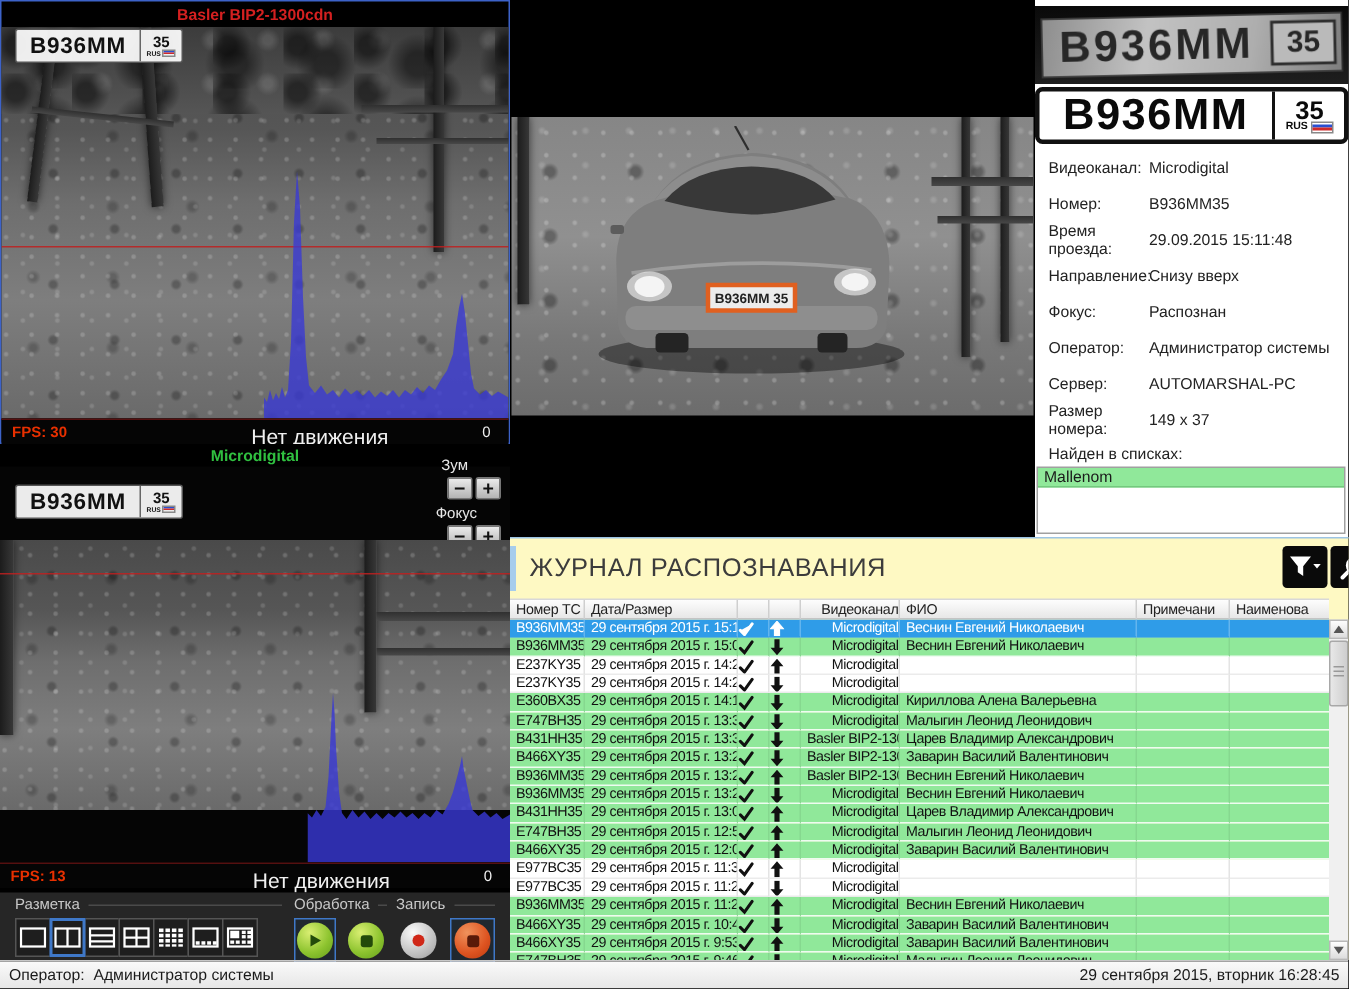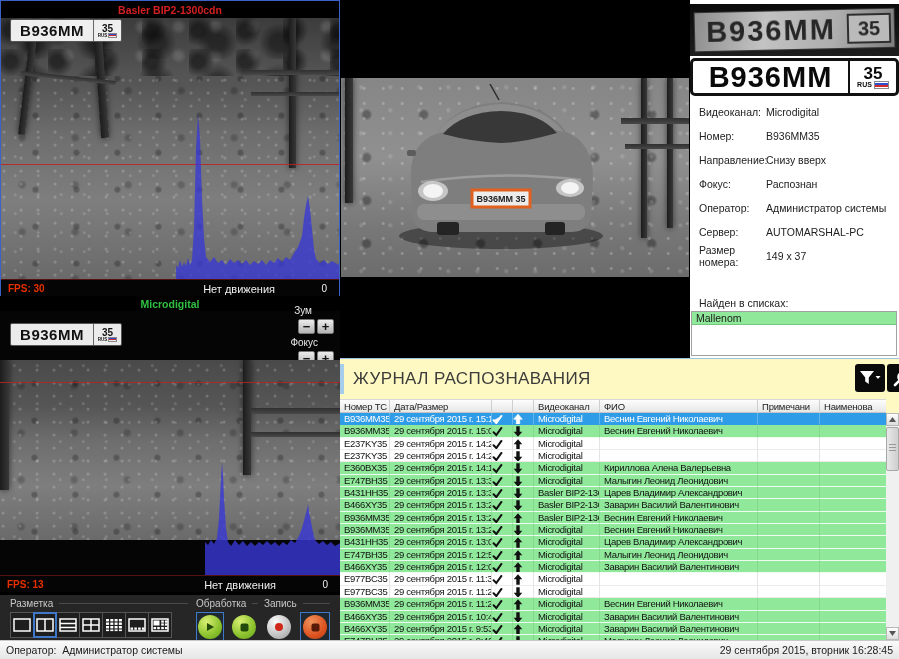--- a/index.html
+++ b/index.html
@@ -25,21 +25,21 @@
   .darkpost { background:linear-gradient(90deg,#1c1c1c,#383838); box-shadow:0 0 6px rgba(0,0,0,.6); }
   .rail { background:linear-gradient(#303030,#484848); }
   .treeband { left:0; right:0; top:0; background:
       radial-gradient(circle at 20% 40%, rgba(0,0,0,.5) 6px, transparent 16px),
       radial-gradient(circle at 55% 60%, rgba(0,0,0,.45) 8px, transparent 20px),
       radial-gradient(circle at 80% 30%, rgba(255,255,255,.12) 3px, transparent 8px),
       linear-gradient(#3c3c3c,#555); background-size:47px 31px, 61px 41px, 37px 29px, 100% 100%;
       filter:blur(.4px); }
   .fpsbar { left:0; right:0; height:17px; background:#050505; border-top:1px solid #551010; }
   .fpsbar .fps { position:absolute; left:7px; top:3px; color:#e83000; font-size:10px; font-weight:bold; }
-  .fpsbar .motion { position:absolute; right:64px; top:3px; color:#f0f0f0; font-size:11px; }
+  .fpsbar .motion { position:absolute; right:80px; top:3px; color:#f0f0f0; font-size:14px; }
   .fpsbar .mcount { position:absolute; right:12px; top:3px; color:#f0f0f0; font-size:10px; }
 
   
   .plate { display:flex; background:rgba(255,255,255,.92); border:1px solid #555; border-radius:2px; overflow:hidden; }
   .plate .pmain { flex:1; display:flex; align-items:center; justify-content:center;
       font-weight:bold; color:#111; font-family:"Liberation Sans",sans-serif; }
   .plate .psep { width:1px; background:#666; }
   .plate .pregion { display:flex; flex-direction:column; align-items:center; justify-content:center; }
   .flag { display:block; border:1px solid #888; }
   .flag i { display:block; height:33.3%; }
@@ -130,21 +130,21 @@
   #jrows { position:relative; width:546px; height:227px; overflow:hidden; }
   .trow { display:flex; height:12.35px; background:#fff; }
   .trow.green { background:#90e89a; }
   .trow.green .c { border-bottom:1px solid rgba(255,255,255,.85); border-right:1px solid rgba(0,0,0,.07); }
   .trow.white .c { border-bottom:1px solid #ebebeb; border-right:1px solid #e4e4e4; }
   .trow.selected { background:#2f9ce8; }
   .trow.selected .c { color:#fff; border-bottom:1px solid #2f9ce8; border-right:1px solid rgba(255,255,255,.25); }
   .c { font-size:9.5px; color:#111; padding-left:4px; white-space:nowrap; overflow:hidden;
       letter-spacing:-.3px; line-height:12px; }
   .w-plate{width:50px;} .w-dt{width:102px;} .w-chk{width:21px;padding-left:0;text-align:center;}
-  .w-dir{width:21px;padding-left:0;text-align:center;} .w-ch{width:66px;} .w-fio{width:158px;}
+  .w-dir{width:21px;padding-left:0;text-align:center;} .w-ch{width:66px;text-align:right;} .w-fio{width:158px;}
   .w-note{width:62px;} .w-nm{width:66px; border-right:none!important;}
   .trow .w-chk svg, .trow .w-dir svg { margin-top:1px; }
   .trow.selected svg path, .trow.selected svg polygon { fill:#fff; stroke:#fff; }
 
   
   #jscroll { left:546px; top:54px; width:13px; height:227px; background:#f0f0f0; position:absolute; }
   .sbtn { position:absolute; left:0; width:13px; height:13px; background:linear-gradient(#fdfdfd,#ddd);
       border:1px solid #b8b8b8; display:flex; align-items:center; justify-content:center; }
   #sthumb { position:absolute; left:0; top:14px; width:13px; height:44px;
       background:linear-gradient(90deg,#e8e8e8,#cecece); border:1px solid #a8a8a8; border-radius:2px; }
@@ -423,20 +423,24 @@
     <div class="abs" id="details">
         <div class="drow">
      <span class="dlabel">Видеоканал:</span>
      <span class="dvalue">Microdigital</span>
         </div>
         <div class="drow">
      <span class="dlabel">Номер:</span>
      <span class="dvalue">B936MM35</span>
         </div>
         <div class="drow">
+     <span class="dlabel">Время проезда:</span>
+     <span class="dvalue">29.09.2015 15:11:48</span>
+        </div>
+        <div class="drow">
      <span class="dlabel">Направление:</span>
      <span class="dvalue">Снизу вверх</span>
         </div>
         <div class="drow">
      <span class="dlabel">Фокус:</span>
      <span class="dvalue">Распознан</span>
         </div>
         <div class="drow">
      <span class="dlabel">Оператор:</span>
      <span class="dvalue">Администратор системы</span>

